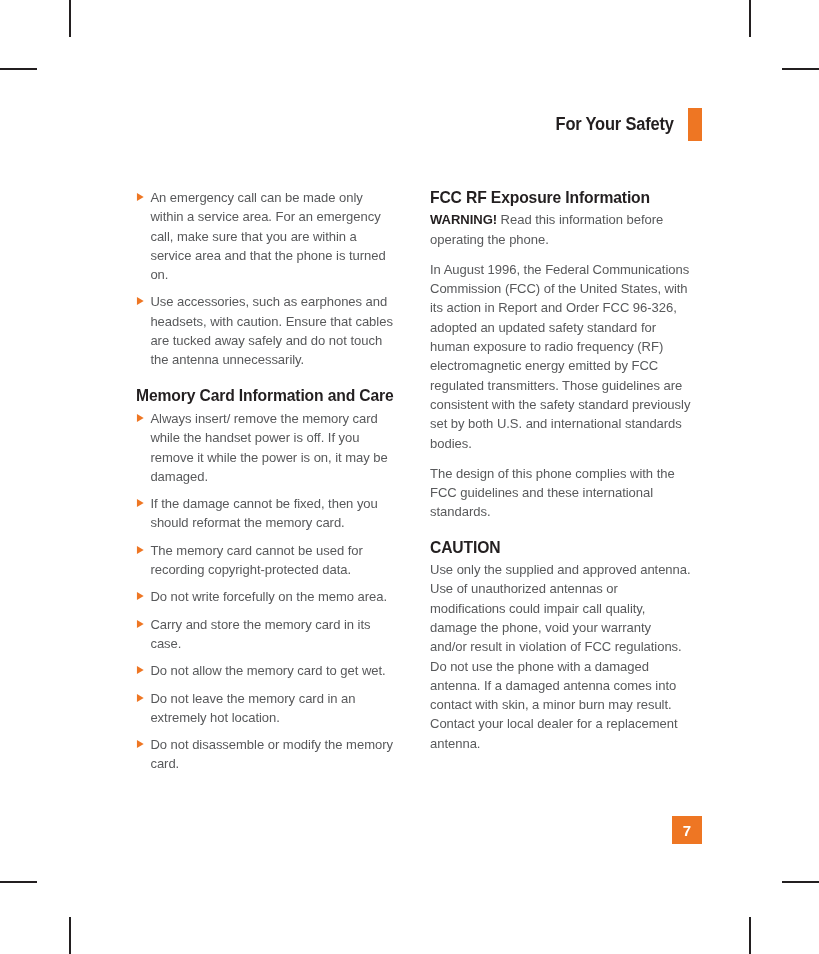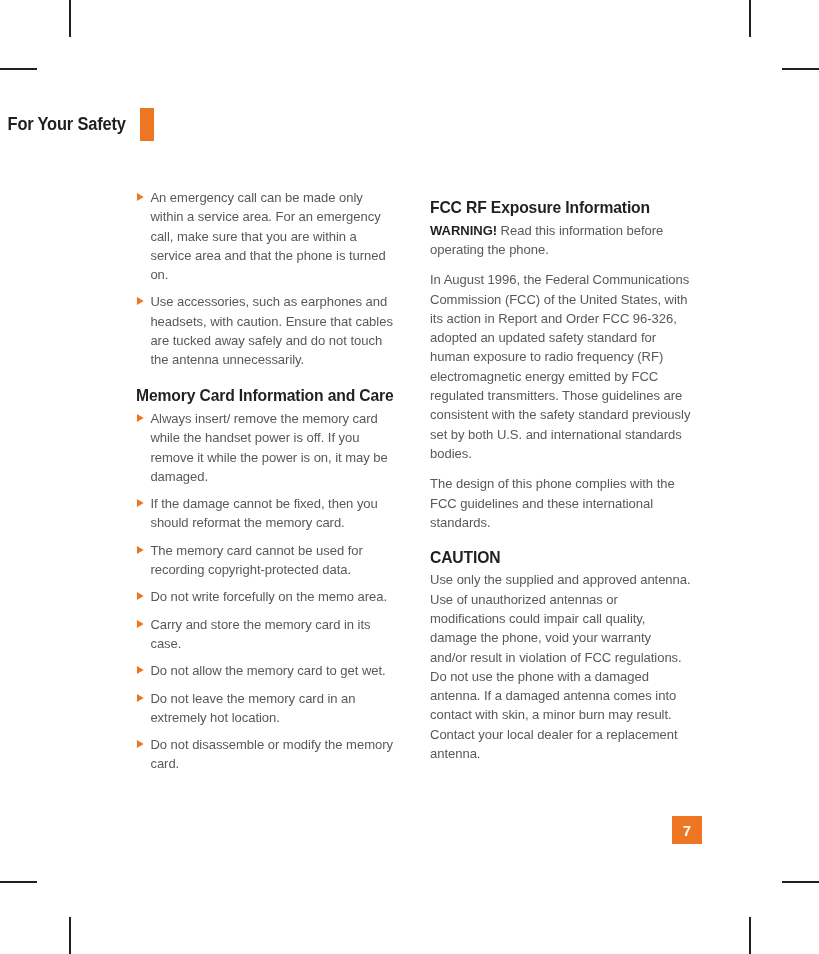--- a/index.html
+++ b/index.html
@@ -35,20 +35,21 @@
 
   
   .page-header {
     position: absolute;
     left: 0;
     top: 108px;
     width: 702px;
     height: 33px;
     display: flex;
     align-items: center;
+    justify-content: flex-end;
   }
   .header-title {
     font-size: 17.5px;
     font-weight: bold;
     color: #231f20;
     letter-spacing: -0.2px;
     line-height: 1;
     transform: scaleX(0.94);
     transform-origin: right center;
     white-space: nowrap;
@@ -61,21 +62,20 @@
   }
 
   
   .content {
     position: absolute;
     left: 136px;
     top: 188px;
     width: 566px;
     display: flex;
     gap: 22px;
-    align-items: center;
   }
   .column {
     width: 272px;
   }
 
   .sec-heading {
     font-size: 16.5px;
     font-weight: bold;
     color: #231f20;
     line-height: 1.17;

